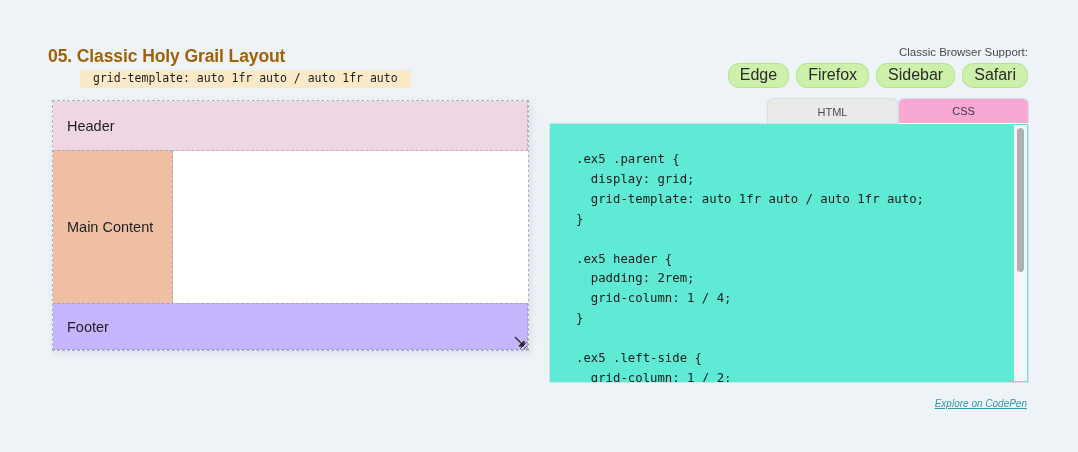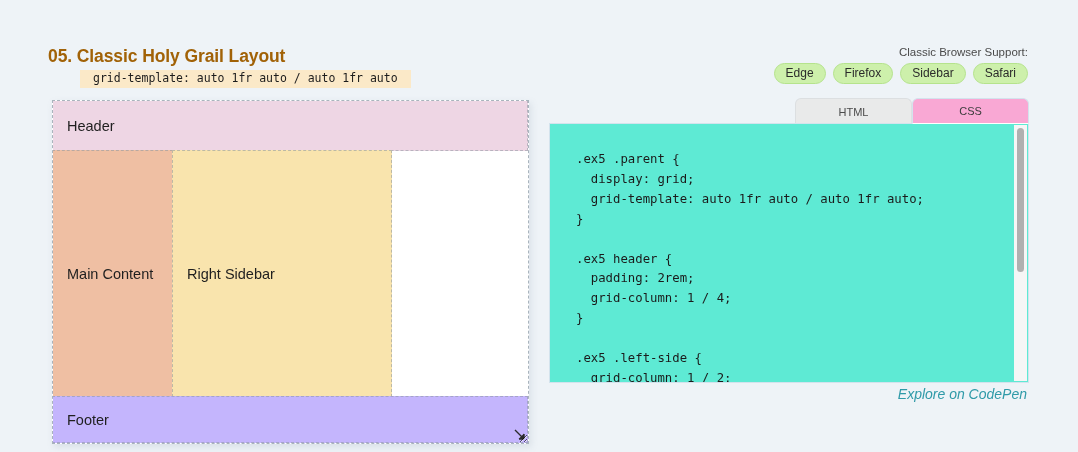--- a/index.html
+++ b/index.html
@@ -63,35 +63,35 @@
   }
   .badge-row {
     display: flex;
     gap: 7px;
     justify-content: flex-end;
   }
   .badge {
     background: #cdf0ab;
     border: 1px solid #b5e38c;
     border-radius: 11px;
-    font-size: 12px;
+    font-size: 16px;
     color: #2b2b2b;
     padding: 3px 11px 4px;
     white-space: nowrap;
     line-height: 1;
     cursor: pointer;
   }
 
   
   .demo-wrap {
     position: absolute;
     left: 52px;
     top: 100px;
     width: 477px;
-    height: 344px;
+    height: 251px;
   }
   .parent {
     width: 100%;
     height: 100%;
     display: grid;
     grid-template-columns: 120px 1fr 136px;
     grid-template-rows: 50px 1fr 46px;
     border: 1px dashed #a9b4bd;
     background: #ffffff;
     box-shadow: 2px 3px 7px rgba(120,140,160,0.18);
@@ -138,21 +138,21 @@
     height: 320px;
   }
   .tabs {
     position: absolute;
     right: 0;
     top: 0;
     display: flex;
     gap: 0;
   }
   .tab {
-    width: 117px;
+    width: 131px;
     height: 26px;
     font-size: 11px;
     color: #4b4b4b;
     display: flex;
     align-items: center;
     justify-content: center;
     border-radius: 6px 6px 0 0;
     cursor: pointer;
     position: relative;
   }
@@ -211,24 +211,25 @@
     width: 7px;
     height: 144px;
     background: #b0b0b0;
     border-radius: 4px;
     cursor: grab;
   }
 
   .codepen-link {
     position: absolute;
     right: 2px;
-    top: 288px;
-    font-size: 14px;
+    top: 300px;
+    font-size: 10px;
     font-style: italic;
     color: #2f9aa8;
+    text-decoration: underline;
     cursor: pointer;
     white-space: nowrap;
   }
 </style>
 </head>
 <body>
 
 <div class="top-bar">
 
   <div class="title-block">
@@ -245,21 +246,20 @@
       <span class="badge">Safari</span>
     </div>
   </div>
 
 </div>
 
 <div class="demo-wrap">
   <div class="parent">
     <div class="cell cell-header">Header</div>
     <div class="cell cell-main">Main Content</div>
-    <div class="cell cell-right">Right Sidebar</div>
     <div class="cell cell-footer">Footer</div>
     <div class="resize-handle">
       <svg width="14" height="14" viewBox="0 0 14 14">
         <path d="M2 2 L11 11 M11 11 L11 6 M11 11 L6 11" stroke="#2b2b2b" stroke-width="1.4" fill="none"></path>
         <path d="M11 11 L11 5.5 L5.5 11 Z" fill="#2b2b2b"></path>
       </svg>
     </div>
   </div>
 </div>
 

